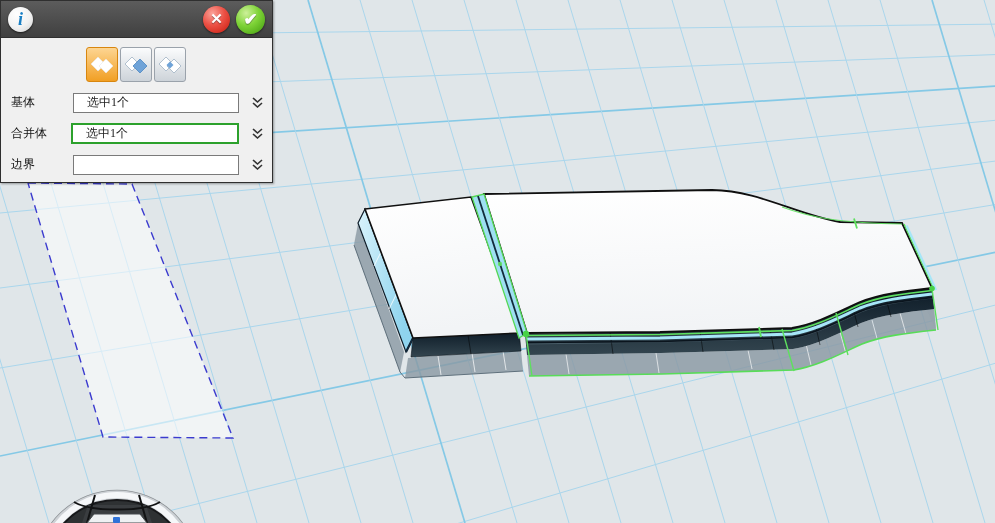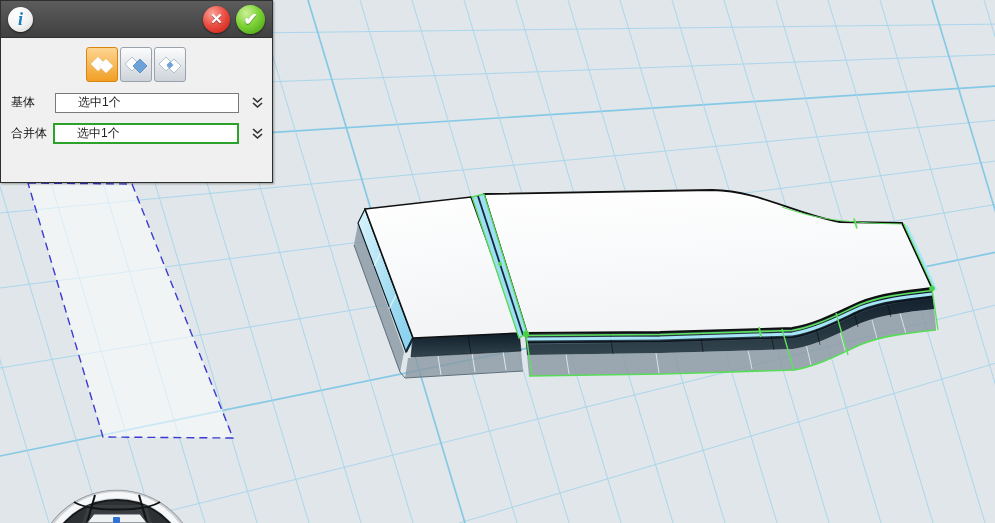--- a/index.html
+++ b/index.html
@@ -20,21 +20,21 @@
   .btn-close{background:radial-gradient(circle at 35% 28%,#fba39a 0%,#ec5145 45%,#c6190c 100%);box-shadow:0 1px 2px rgba(0,0,0,.55);}
   .btn-ok{width:29px;height:29px;background:radial-gradient(circle at 35% 28%,#cdf09a 0%,#7ed337 45%,#3f9a0c 100%);box-shadow:0 1px 2px rgba(0,0,0,.55);font-size:17px;}
 
   .op-row{margin:9px 0 4px 85px;display:flex;}
   .op-btn{width:30px;height:33px;border:1px solid #9aa2ab;border-radius:3px;margin-right:2px;
     background:linear-gradient(#fbfcfd,#cdd3d9);display:flex;align-items:center;justify-content:center;cursor:pointer;}
   .op-btn.active{background:linear-gradient(#fdd592,#f19f24);border-color:#d8860f;}
 
   .field-row{display:flex;align-items:center;margin:10px 8px 0 10px;height:21px;justify-content:flex-end;}
   .field-row label{width:66px;font-size:12px;color:#111;}
-  .field-row input{width:138px;height:16px;border:1px solid #7a7a7a;font-size:12px;padding:1px 22px;background:#fff;color:#222;outline:none;}
+  .field-row input{width:138px;height:16px;border:1px solid #7a7a7a;font-size:12px;padding:1px 13px;background:#fff;color:#222;outline:none;font-family:Liberation Serif, serif;}
   .field-row input.active{border:2px solid #2ca12c;height:15px;}
   .chevrons{margin-left:12px;display:flex;align-items:center;cursor:pointer;}
 </style>
 </head>
 <body>
 
 <div class="stage">
 
   <svg class="scene" width="995" height="523" viewBox="0 0 995 523">
     <defs>
@@ -207,14 +207,23 @@
     <div class="field-row">
       <label>合并体</label>
       <input type="text" readonly="" class="active" value="选中1个" style="">
       <span class="chevrons">
         <svg width="13" height="14" viewBox="0 0 13 14">
           <path d="M 2,2 L 6.5,6 L 11,2 M 2,7 L 6.5,11 L 11,7" fill="none" stroke="#333" stroke-width="1.6"></path>
         </svg>
       </span>
     </div>
 
+    <div class="field-row">
+      <label>边界</label>
+      <input type="text" readonly="" value="" style="">
+      <span class="chevrons">
+        <svg width="13" height="14" viewBox="0 0 13 14">
+          <path d="M 2,2 L 6.5,6 L 11,2 M 2,7 L 6.5,11 L 11,7" fill="none" stroke="#333" stroke-width="1.6"></path>
+        </svg>
+      </span>
+    </div>
   </div>
 </div>
 
 </body></html>

